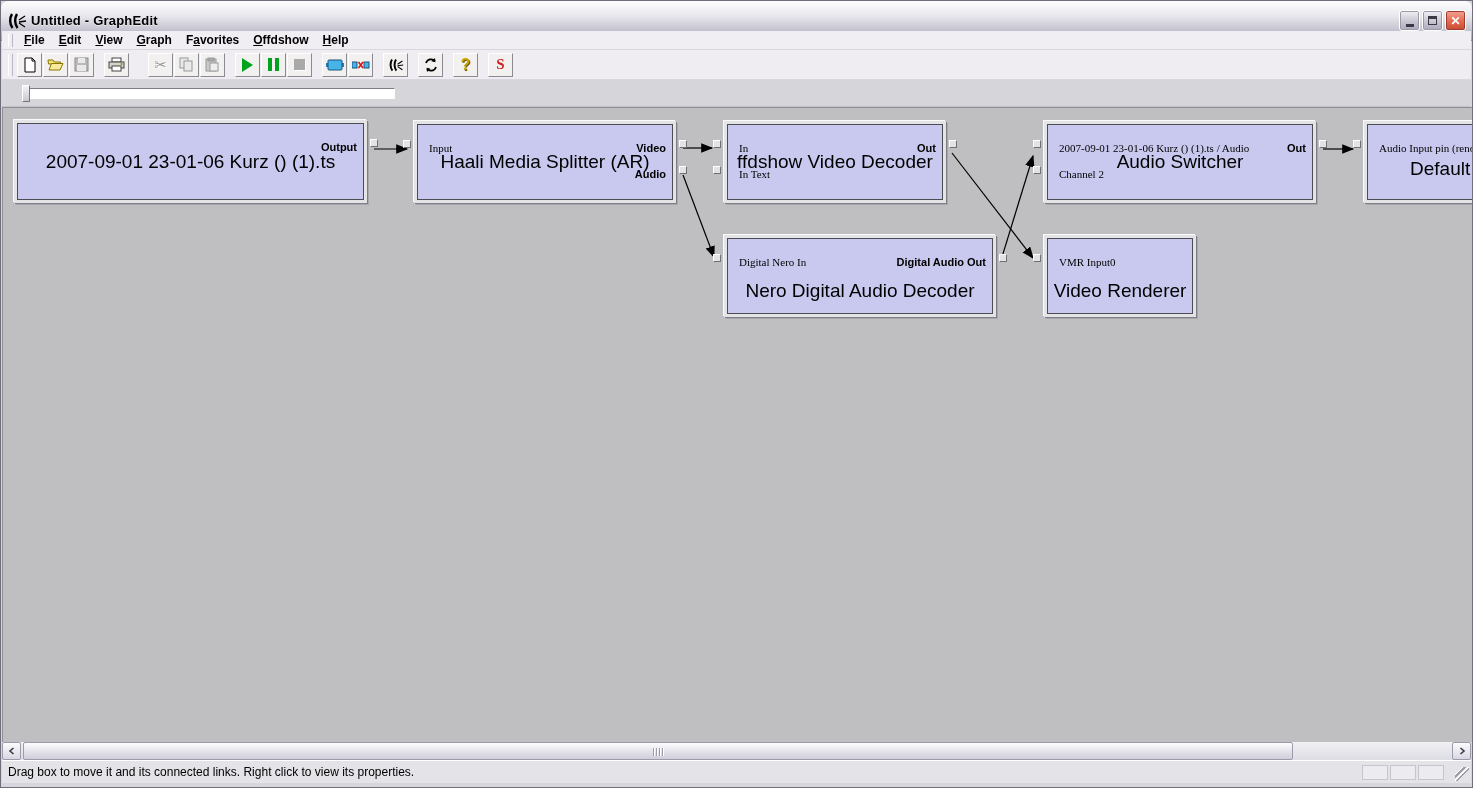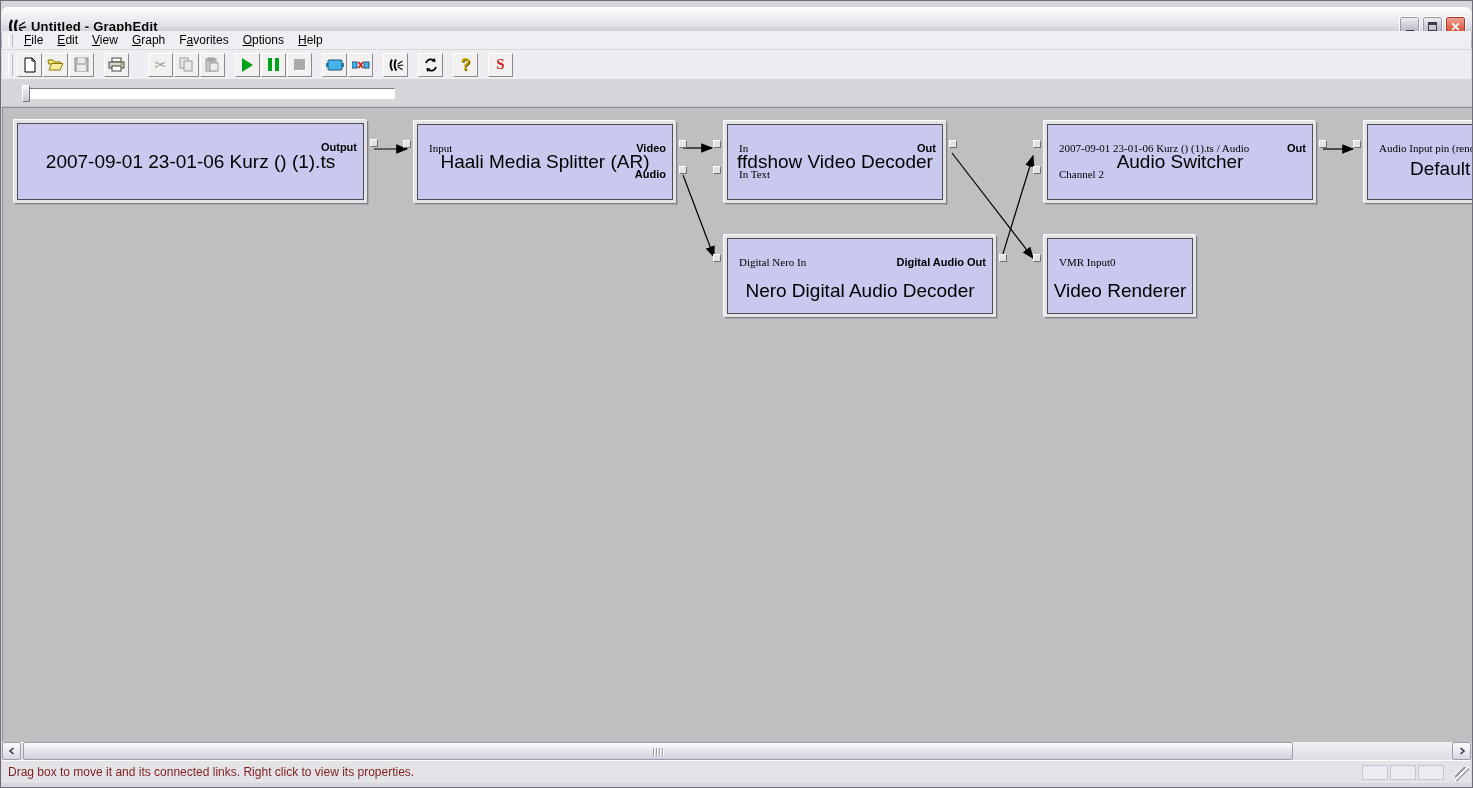--- a/index.html
+++ b/index.html
@@ -7,21 +7,21 @@
   body { font-family: "Liberation Sans", sans-serif; }
 
   .window {
     position: relative; width: 1473px; height: 788px;
     background:#d8d6dc; overflow: hidden;
     border:1px solid #6f6e7a;
   }
 
   
   .titlebar {
-    position:absolute; left:0; top:6px; right:0; height:40px;
+    position:absolute; left:0; top:0; right:0; height:40px;
     background: linear-gradient(#fdfdfe, #e7e6ec 40%, #b9b8c6 85%, #a9a8b6);
     border-bottom:1px solid #8f8e9b;
     display:flex; align-items:center; padding:0 6px;
     border-radius:7px 7px 0 0;
   }
   .titlebar .app-icon { width:20px; height:20px; margin-right:4px; flex:none; }
   .title-text { font-size:13px; font-weight:bold; color:#000; letter-spacing:.2px;
     text-shadow:0 1px 0 rgba(255,255,255,.5); white-space:nowrap; }
   .winbtns { margin-left:auto; display:flex; gap:2px; }
   .winbtn {
@@ -39,21 +39,21 @@
   .glyph-max { width:9px; height:9px; border:1px solid #3a3a46; border-top-width:3px; }
 
   
   .menubar {
     position:absolute; left:1px; top:30px; right:1px; height:19px;
     background:#f0eef3; display:flex; align-items:center; padding-left:6px;
     border-bottom:1px solid #d9d7de;
   }
   .menubar::before { content:""; width:3px; height:13px; margin-right:4px;
     border-left:1px solid #fff; border-right:1px solid #b9b8c2; }
-  .menu-item { font-size:12px; color:#000; padding:2px 7px; white-space:nowrap; }
+  .menu-item { font-size:12px; color:#000; padding:2px 7px; white-space:nowrap;font-weight:bold; }
   .menu-item u { text-decoration:underline; }
 
   
   .toolbar {
     position:absolute; left:1px; top:49px; right:1px; height:30px;
     background:#efedf2; display:flex; align-items:center; padding-left:6px;
     border-bottom:1px solid #d9d7de;
   }
   .toolbar::before { content:""; width:3px; height:22px; margin-right:4px;
     border-left:1px solid #fff; border-right:1px solid #b9b8c2; }
@@ -141,21 +141,21 @@
     background:linear-gradient(#fdfdfe,#e3e2ea 55%,#cfcedb); border:1px solid #9c9ba9; border-radius:2px;
   }
   .sb-grip { position:absolute; left:50%; top:5px; transform:translateX(-50%); display:flex; gap:2px; }
   .sb-grip i { width:1px; height:8px; background:#9b9aa9; box-shadow:1px 0 0 #fff; }
 
   
   .statusbar {
     position:absolute; left:1px; right:1px; top:759px; height:23px;
     background:#e4e3e8; border-top:1px solid #fff;
   }
-  .status-text { position:absolute; left:6px; top:4px; font-size:12px; color:#7f1d1d; white-space:nowrap; }
+  .status-text { position:absolute; left:6px; top:4px; font-size:12px; color:#000000; white-space:nowrap; }
   .status-pane {
     position:absolute; top:4px; width:26px; height:15px;
     border:1px solid #c6c5cd; background:#ecebf0;
   }
   .grip {
     position:absolute; right:2px; bottom:2px; width:14px; height:14px;
     background:
       linear-gradient(135deg, transparent 0 5px, #fff 5px 6px, #9e9daa 6px 8px, transparent 8px 9px, #fff 9px 10px, #9e9daa 10px 12px, transparent 12px);
   }
 </style>
@@ -183,21 +183,21 @@
         </div>
     </div>
   </div>
 
   <div class="menubar">
     <span class="menu-item"><span></span><u>F</u><span>ile</span></span>
     <span class="menu-item"><span></span><u>E</u><span>dit</span></span>
     <span class="menu-item"><span></span><u>V</u><span>iew</span></span>
     <span class="menu-item"><span></span><u>G</u><span>raph</span></span>
     <span class="menu-item"><span>F</span><u>a</u><span>vorites</span></span>
-    <span class="menu-item"><span></span><u>O</u><span>ptions</span></span>
+    <span class="menu-item"><span></span><u>O</u><span>ffdshow</span></span>
     <span class="menu-item"><span></span><u>H</u><span>elp</span></span>
   </div>
 
   <div class="toolbar">
     <div class="tbtn">
       <svg width="16" height="16" viewBox="0 0 16 16">
         <path d="M3 1 h7 l3 3 v11 h-10 z" fill="#fff" stroke="#000"></path>
         <path d="M10 1 v3 h3" fill="none" stroke="#000"></path>
       </svg>
     </div>

